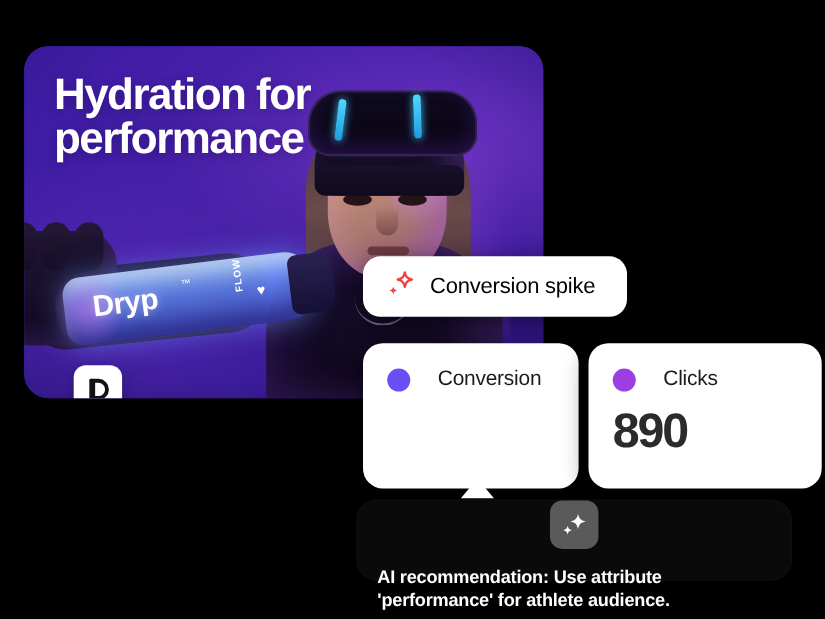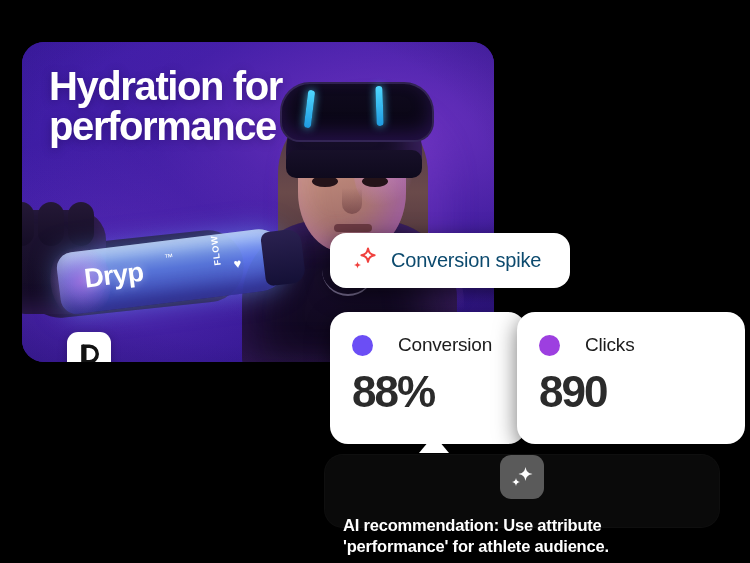--- a/index.html
+++ b/index.html
@@ -337,35 +337,35 @@
     border-radius: 16px;
     display: flex;
     align-items: center;
     gap: 13px;
     padding: 0 20px;
     box-sizing: border-box;
     box-shadow: 0 6px 22px rgba(0,0,0,0.55);
   }
   #spike-pill .pill-label {
     font-size: 20px;
-    color: #0c4a6e;
+    color: #000000;
     letter-spacing: -0.2px;
   }
 
   
   .metric-card {
     position: absolute;
     background: #ffffff;
     border-radius: 18px;
     box-shadow: 0 6px 22px rgba(0,0,0,0.55);
     box-sizing: border-box;
     padding: 22px 22px;
   }
   #card-conversion { left: 330px; top: 312px; width: 196px; height: 132px; }
-  #card-clicks     { left: 517px; top: 312px; width: 228px; height: 132px; }
+  #card-clicks     { left: 535px; top: 312px; width: 212px; height: 132px; }
   .metric-head {
     display: flex;
     align-items: center;
     gap: 11px;
   }
   .metric-dot {
     width: 21px;
     height: 21px;
     border-radius: 50%;
     flex: none;
@@ -495,21 +495,20 @@
       </svg>
     </span>
     <span class="pill-label">Conversion spike</span>
   </div>
 
   <div class="metric-card" id="card-conversion">
     <div class="metric-head">
       <span class="metric-dot" id="dot-conversion" style="background: rgb(107, 78, 245);"></span>
       <span class="metric-label">Conversion</span>
     </div>
-    <div class="metric-value">88%</div>
   </div>
 
   <div class="metric-card" id="card-clicks">
     <div class="metric-head">
       <span class="metric-dot" id="dot-clicks" style="background: rgb(157, 63, 224);"></span>
       <span class="metric-label">Clicks</span>
     </div>
     <div class="metric-value">890</div>
   </div>
 

